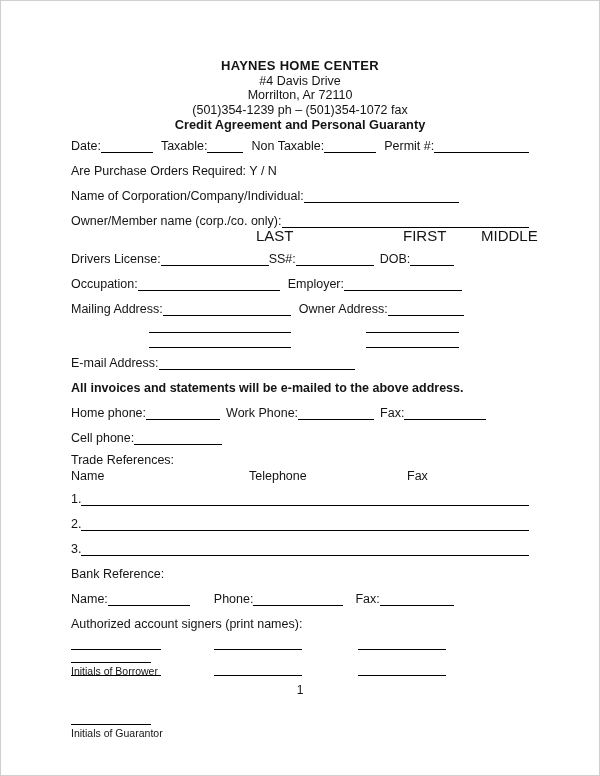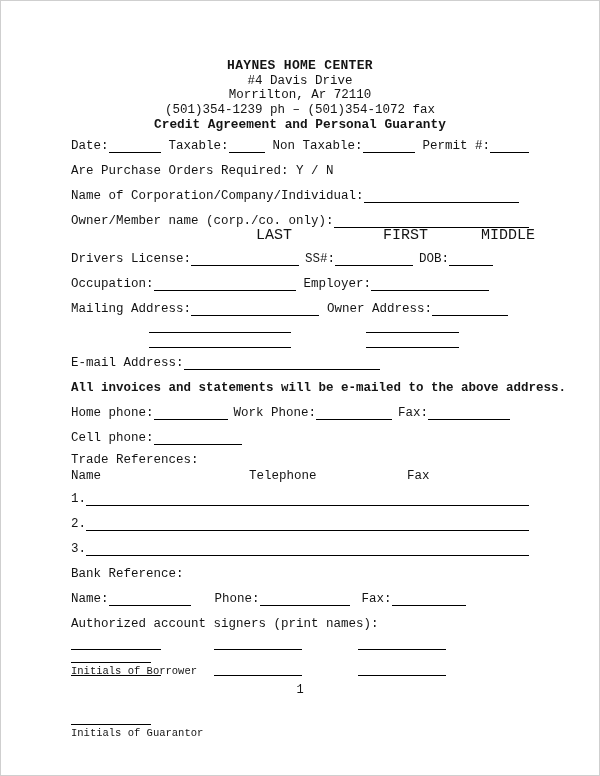--- a/index.html
+++ b/index.html
@@ -8,21 +8,21 @@
     background: #ffffff;
   }
   .page {
     width: 600px;
     height: 776px;
     box-sizing: border-box;
     position: relative;
     background: #ffffff;
     border: 1px solid #cfcfcf;
     padding: 58px 70px 0 70px;
-    font-family: Liberation Mono, monospace;
+    font-family: Liberation Sans, sans-serif;
     font-size: 12.5px;
     color: #141414;
     overflow: hidden;
   }
   .hdr { text-align: center; line-height: 14.5px; }
   .hdr .company { font-weight: bold; font-size: 13px; letter-spacing: 0.3px; }
   .hdr .title   { font-weight: bold; font-size: 12.8px; margin-top: 1px; }
 
   .row {
     display: flex;
@@ -91,28 +91,28 @@
     <span class="blank" style="width:155px"></span>
   </div>
 
   <div class="row">
     <span class="lbl">Owner/Member name (corp./co. only):</span>
     <span class="blank grow"></span>
   </div>
 
   <div class="row rel smallcaps" style="margin-top:2px;height:13px">
     <span class="abs" style="left:185px">LAST</span>
-    <span class="abs" style="left:312px">FIRST</span>
+    <span class="abs" style="left:332px">FIRST</span>
     <span class="abs" style="left:410px">MIDDLE</span>
   </div>
 
   <div class="row" style="margin-top:9px">
     <span class="lbl">Drivers License:</span>
     <span class="blank" style="width:108px"></span>
-    <span class="lbl" style="margin-left:6px">SS#:</span>
+    <span class="lbl" style="margin-left:0">SS#:</span>
     <span class="blank" style="width:78px"></span>
     <span class="lbl" style="margin-left:6px">DOB:</span>
     <span class="blank" style="width:44px"></span>
   </div>
 
   <div class="row">
     <span class="lbl">Occupation:</span>
     <span class="blank" style="width:142px"></span>
     <span class="lbl" style="margin-left:8px">Employer:</span>
     <span class="blank" style="width:118px"></span>

